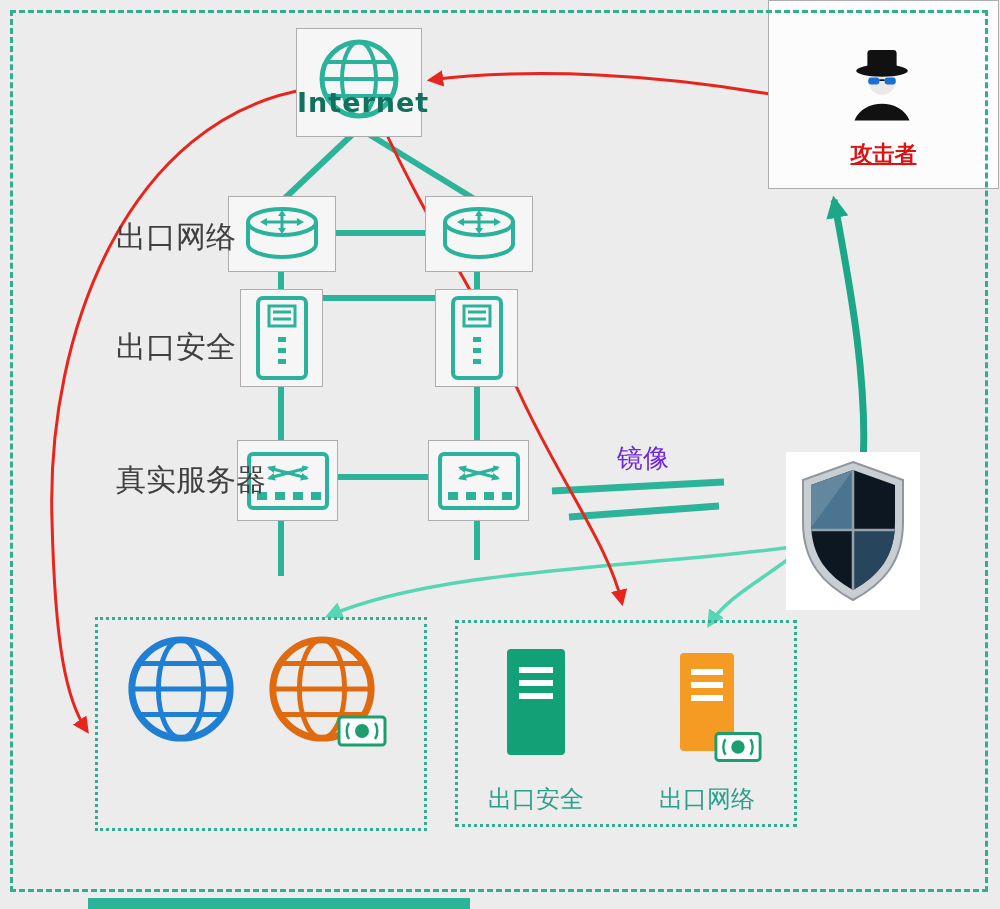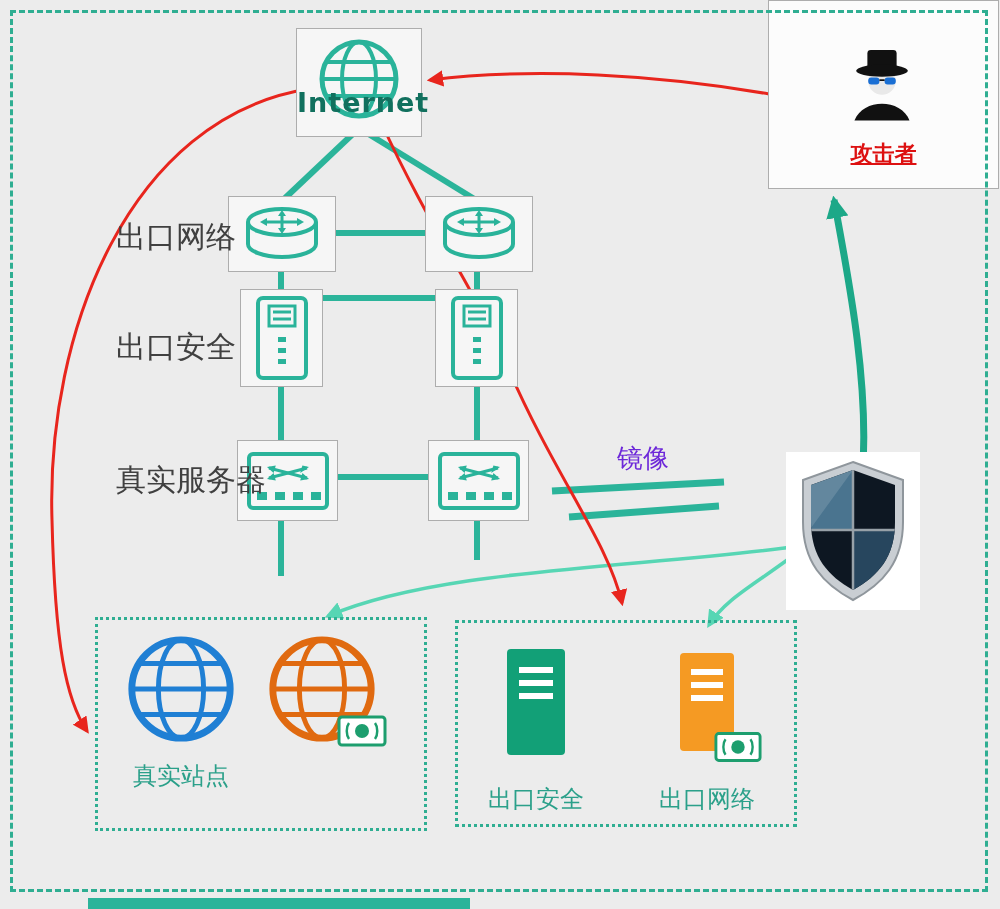--- a/index.html
+++ b/index.html
@@ -223,21 +223,20 @@
     <line x1="18" y1="86" x2="102" y2="86" stroke="#e06a10" stroke-width="5"></line>
   </svg>
 
   <svg class="icon-abs" style="left:337px;top:713px;" width="50" height="36" viewBox="0 0 50 36">
     <rect x="2" y="4" width="46" height="28" rx="3" fill="#ffffff" stroke="#1d9e6e" stroke-width="3"></rect>
     <circle cx="25" cy="18" r="7" fill="#1d9e6e"></circle>
     <path d="M12 10 C9 14 9 22 12 26" fill="none" stroke="#1d9e6e" stroke-width="2.5"></path>
     <path d="M38 10 C41 14 41 22 38 26" fill="none" stroke="#1d9e6e" stroke-width="2.5"></path>
   </svg>
 
-  <div class="caption" style="left:118px;top:760px;width:126px;">真实站点</div>
 
   <div class="group-box" style="left:455px;top:620px;width:336px;height:201px;"></div>
 
   <svg class="icon-abs" style="left:505px;top:647px;" width="62" height="110" viewBox="0 0 62 110">
     <rect x="2" y="2" width="58" height="106" rx="4" fill="#12a077"></rect>
     <rect x="14" y="20" width="34" height="6" fill="#ffffff"></rect>
     <rect x="14" y="33" width="34" height="6" fill="#ffffff"></rect>
     <rect x="14" y="46" width="34" height="6" fill="#ffffff"></rect>
   </svg>
 

